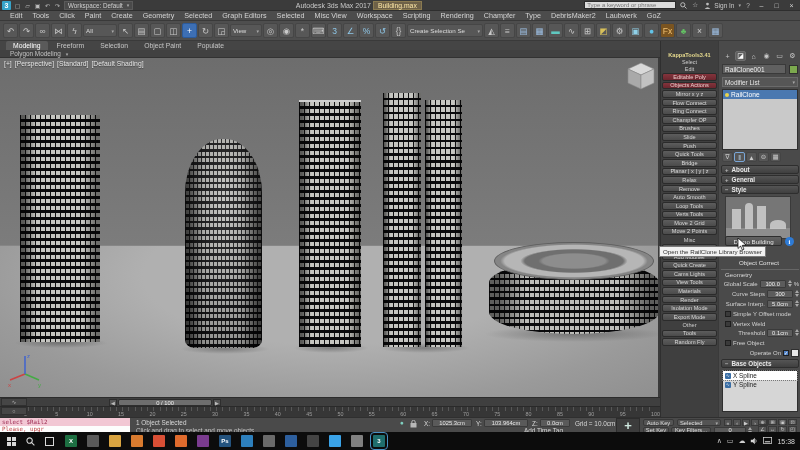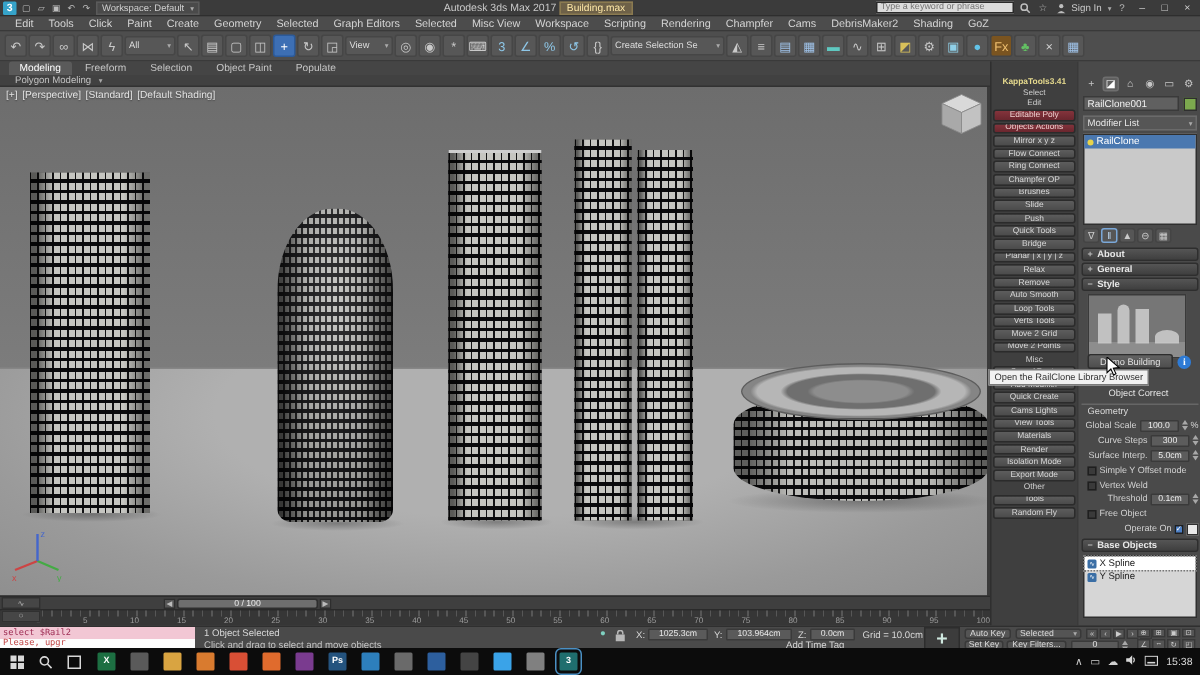--- a/index.html
+++ b/index.html
@@ -222,23 +222,23 @@
       <div class="menu-item">Create</div>
       <div class="menu-item">Geometry</div>
       <div class="menu-item">Selected</div>
       <div class="menu-item">Graph Editors</div>
       <div class="menu-item">Selected</div>
       <div class="menu-item">Misc View</div>
       <div class="menu-item">Workspace</div>
       <div class="menu-item">Scripting</div>
       <div class="menu-item">Rendering</div>
       <div class="menu-item">Champfer</div>
-      <div class="menu-item">Cams</div>
+      <div class="menu-item">Type</div>
       <div class="menu-item">DebrisMaker2</div>
-      <div class="menu-item">Shading</div>
+      <div class="menu-item">Laubwerk</div>
       <div class="menu-item">GoZ</div>
     </div>
 
   <div id="toolbar">
       <div class="tb-chip">↶</div>
       <div class="tb-chip">↷</div>
       <div class="tb-chip">∞</div>
       <div class="tb-chip">⋈</div>
       <div class="tb-chip">ϟ</div>
       <div class="tb-dd" style="width: 34px;">

